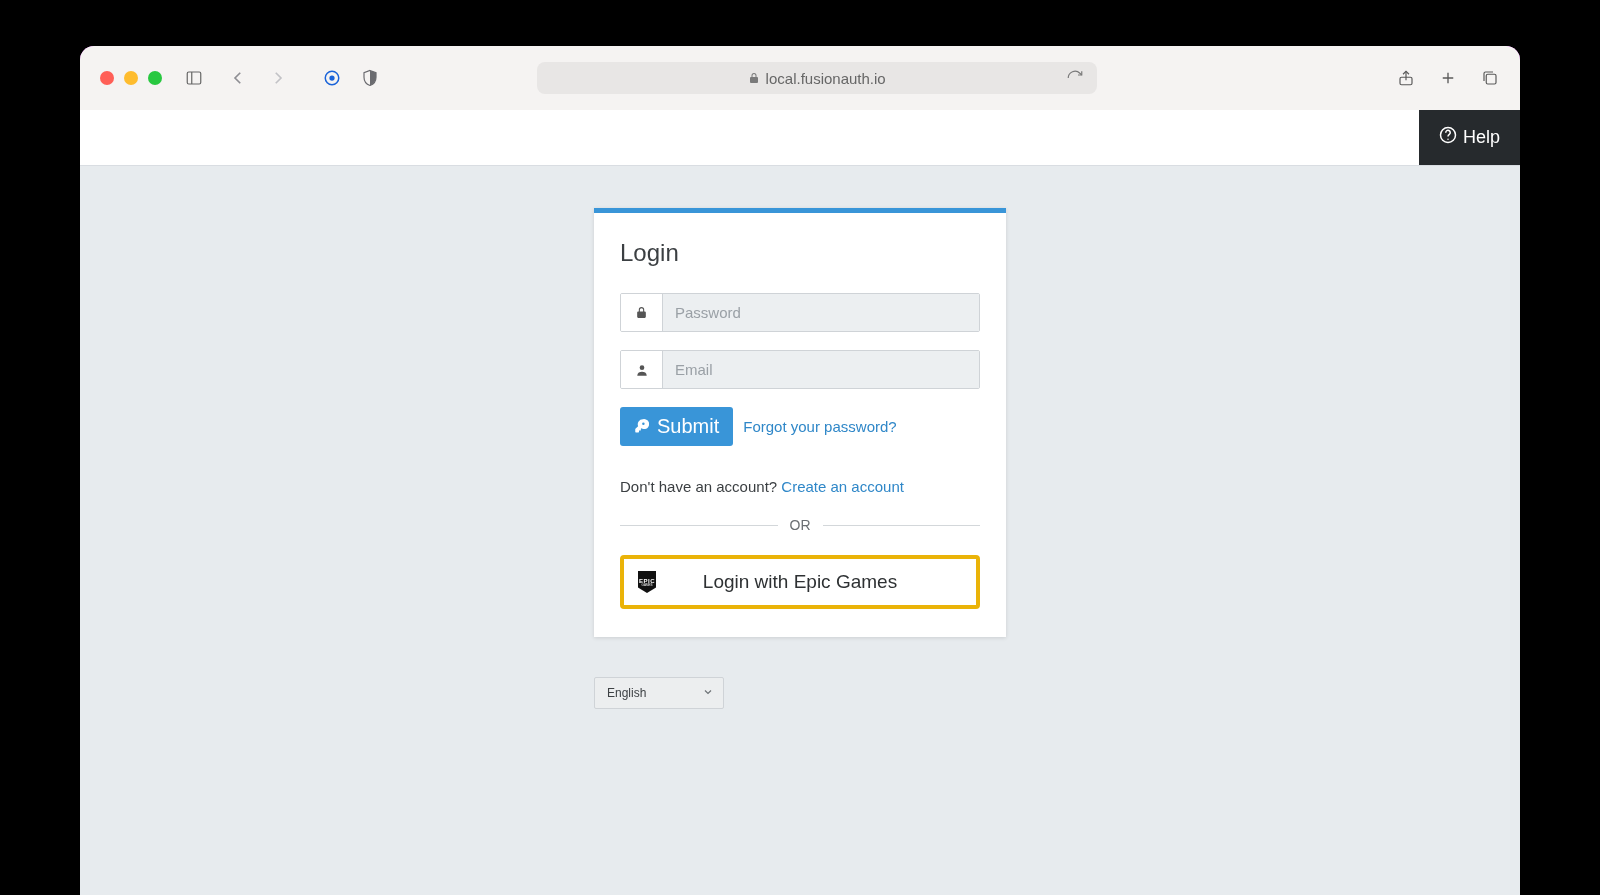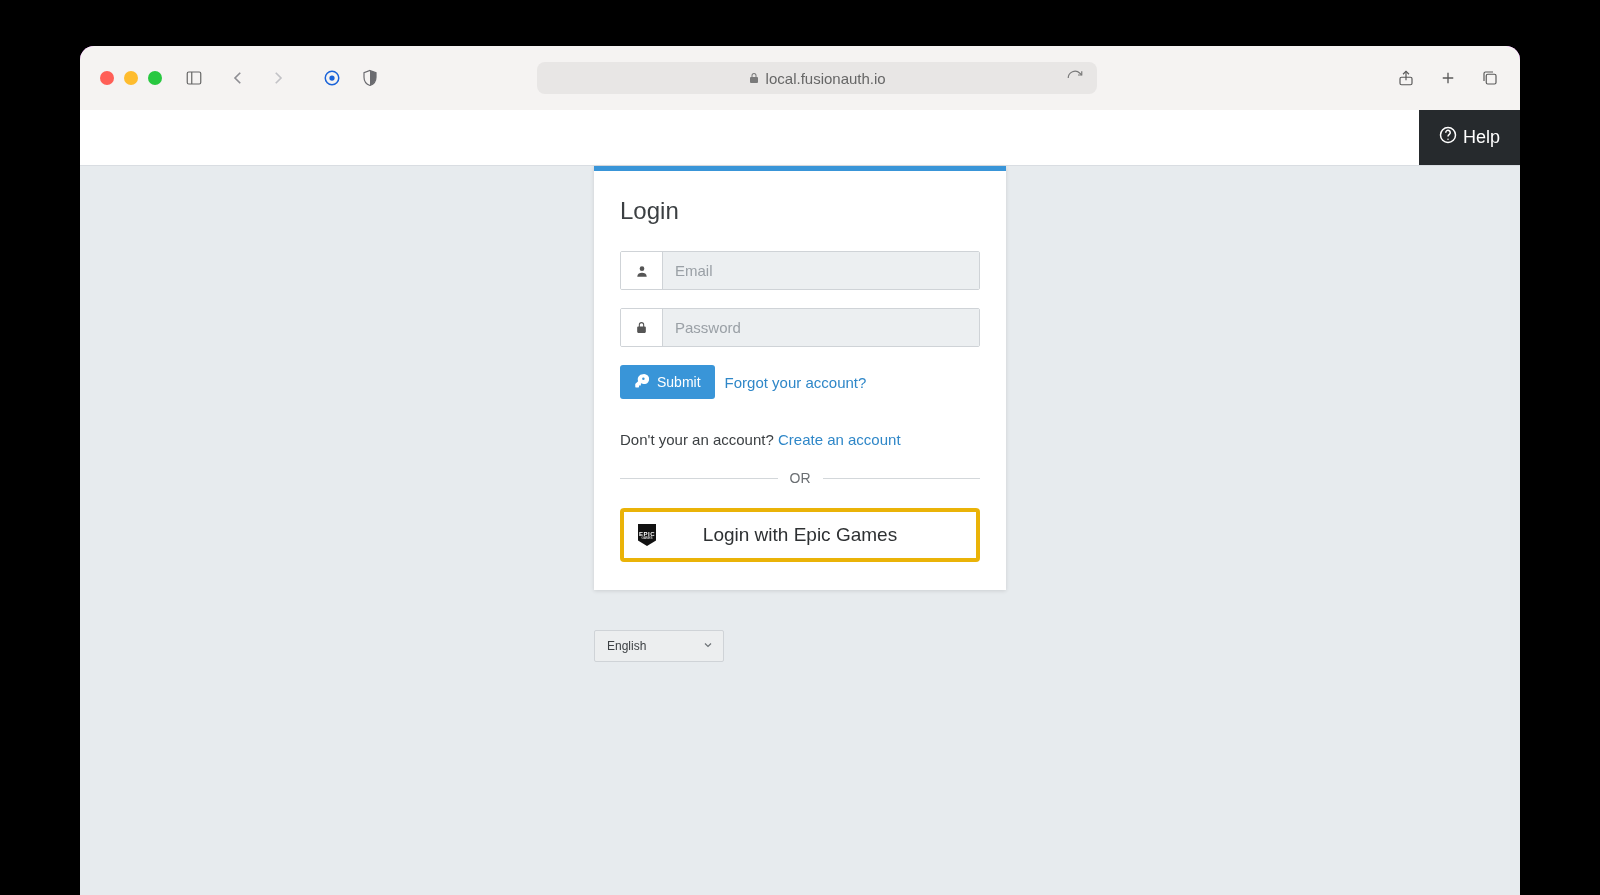--- a/index.html
+++ b/index.html
@@ -68,20 +68,21 @@
   display: flex; align-items: center; gap: 6px;
   padding: 4px 20px;
   font-size: 18px;
   cursor: pointer;
 }
 
 .page-body {
   flex: 1;
   background: #e7ebee;
   display: flex; flex-direction: column; align-items: center;
+  padding-top: 42px;
 }
 .login-card {
   width: 412px;
   background:#fff;
   border-top: 5px solid #3995d8;
   box-shadow: 0 1px 4px rgba(0,0,0,0.12);
   padding: 26px 26px 28px 26px;
 }
 .login-title {
   font-size: 24px;
@@ -114,21 +115,21 @@
 }
 .field input::placeholder { color:#9aa0a6; }
 
 .actions-row { display:flex; align-items:center; gap:10px; margin-top: 16px; }
 .submit-btn {
   background:#3995d8;
   color:#fff;
   border:none;
   border-radius:3px;
   padding: 8px 14px;
-  font-size:14px;
+  font-size:20px;
   display:flex; align-items:center; gap:8px;
   cursor:pointer;
 }
 .link { color:#2f87c8; text-decoration:none; font-size:15px; cursor:pointer; }
 
 .signup-row { margin-top: 32px; font-size:15px; color:#3b3f42; }
 
 .divider { display:flex; align-items:center; margin: 22px 0; color:#6a6e72; font-size:14px; }
 .divider::before, .divider::after { content:""; flex:1; height:1px; background:#d3d7da; }
 .divider span { padding: 0 12px; }
@@ -272,51 +273,51 @@
       <span>Help</span>
     </div>
   </div>
 
   <div class="page-body">
     <div class="login-card">
       <div class="login-title">Login</div>
 
       <div class="field">
         <div class="addon">
+          <svg width="13" height="13" viewBox="0 0 24 24" fill="currentColor">
+              <path d="M12 2a5 5 0 00-5 5v3H6a2 2 0 00-2 2v8a2 2 0 002 2h12a2 2 0 002-2v-8a2 2 0 00-2-2h-1V7a5 5 0 00-5-5zm-3 8V7a3 3 0 016 0v3H9z"></path>
+            </svg>
+        </div>
+        <input type="password" placeholder="Password" style="">
+      </div>
+
+      <div class="field">
+        <div class="addon">
           <svg width="14" height="14" viewBox="0 0 24 24" fill="currentColor">
               <circle cx="12" cy="8" r="4"></circle>
               <path d="M4 21c0-4 4-6 8-6s8 2 8 6v1H4v-1z"></path>
             </svg>
         </div>
         <input type="text" placeholder="Email" style="">
-      </div>
-
-      <div class="field">
-        <div class="addon">
-          <svg width="13" height="13" viewBox="0 0 24 24" fill="currentColor">
-              <path d="M12 2a5 5 0 00-5 5v3H6a2 2 0 00-2 2v8a2 2 0 002 2h12a2 2 0 002-2v-8a2 2 0 00-2-2h-1V7a5 5 0 00-5-5zm-3 8V7a3 3 0 016 0v3H9z"></path>
-            </svg>
-        </div>
-        <input type="password" placeholder="Password" style="">
       </div>
 
       <div class="actions-row">
         <button class="submit-btn">
           <span>
             <svg width="15" height="15" viewBox="0 0 24 24" fill="currentColor">
                 <path d="M14 2a8 8 0 00-7.4 11l-4.3 4.3a1 1 0 00-.3.7V22a1 1 0 001 1h4a1 1 0 001-1v-2h2a1 1 0 001-1v-2l.7-.7A8 8 0 1014 2zm3 7a2 2 0 11-4 0 2 2 0 014 0z"></path>
               </svg>
           </span>
           <span>Submit</span>
         </button>
-        <a class="link">Forgot your account?</a>
+        <a class="link">Forgot your password?</a>
       </div>
 
       <div class="signup-row">
-        <span>Don't your an account? </span><a class="link">Create an account</a>
+        <span>Don't have an account? </span><a class="link">Create an account</a>
       </div>
 
       <div class="divider">
           <span>OR</span>
         </div>
 
       <button class="sso-btn">
         <span class="sso-logo">
           <span class="epic-shield">
             <span class="e1">EPIC</span>

